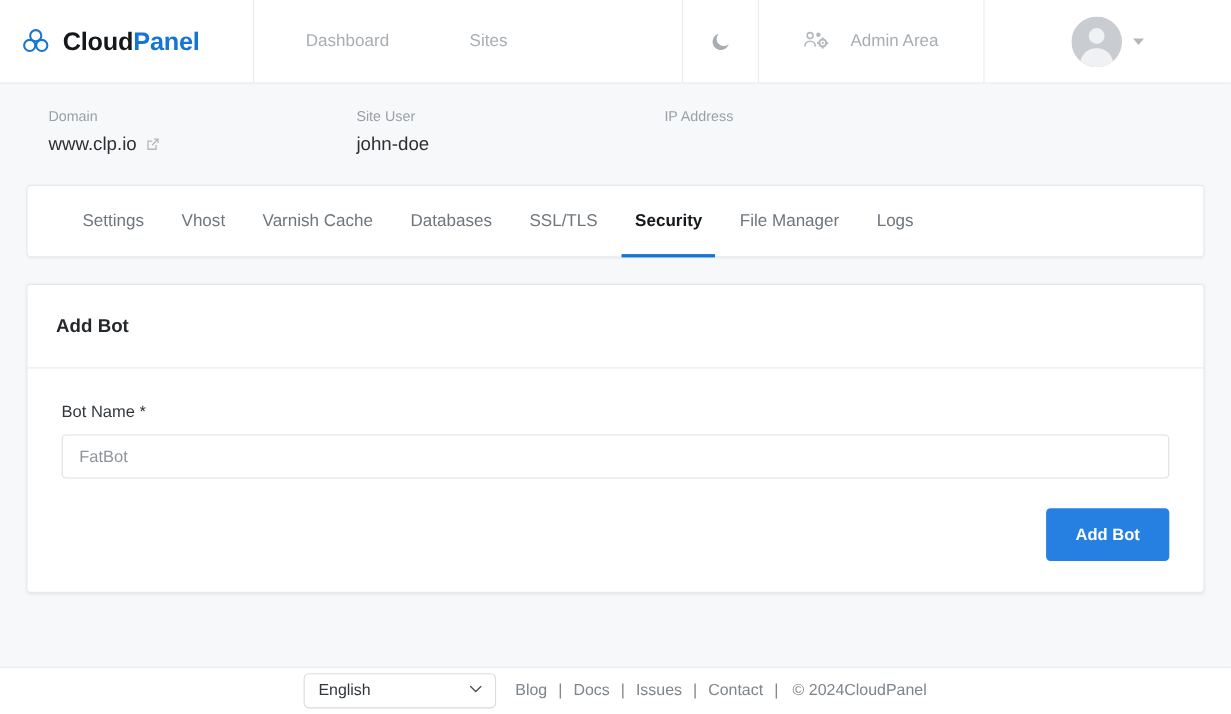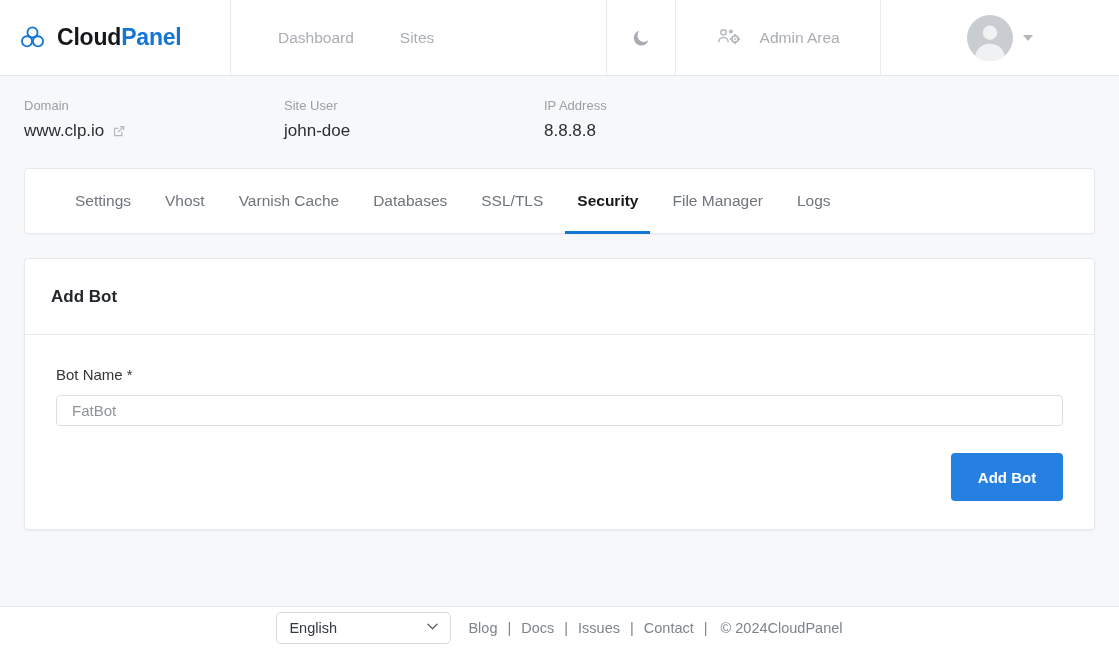--- a/index.html
+++ b/index.html
@@ -32,21 +32,21 @@
     font-size: 23px; font-weight: 700; letter-spacing: -0.2px;
     white-space: nowrap;
   }
   .brand-text .b-cloud { color: #15181b; }
   .brand-text .b-panel { color: #1476d2; }
 
   .mainnav {
     flex: 1 1 auto;
     display: flex; align-items: center;
     padding-left: 47px;
-    gap: 46px;
+    gap: 73px;
     border-right: 1px solid #e9ecef;
   }
   .mainnav a {
     font-size: 15.5px;
     color: #a9aeb4;
     text-decoration: none;
     font-weight: 400;
   }
   .darkmode {
     width: 69px;
@@ -70,21 +70,21 @@
     border-right: 5px solid transparent;
     border-top: 6px solid #b4b8bd;
   }
 
   
   .infostrip {
     padding: 22px 0 0 24px;
     display: flex;
     flex: 0 0 auto;
   }
-  .info-col { width: 260px; }
+  .info-col { width: 260px; margin-left: 20px; }
   .info-label { font-size: 13px; color: #9aa0a6; margin-bottom: 8px; }
   .info-value {
     font-size: 17px; color: #2b2f33;
     display: flex; align-items: center; gap: 8px;
   }
   .ext-link-icon { width: 14px; height: 14px; display: block; }
 
   
   .tabs-card {
     margin: 27px 24px 0 24px;
@@ -131,21 +131,21 @@
     padding-left: 26px;
     border-bottom: 1px solid #e8eaed;
   }
   .card-title { font-size: 17px; font-weight: 700; color: #24282c; }
   .card-body { padding: 31px 31px 28px 31px; }
   .field-label {
     font-size: 15px; color: #32373c; margin-bottom: 12px; display: block;
   }
   .text-input {
     width: 100%;
-    height: 31px;
+    height: 40px;
     border: 1px solid #dcdfe3;
     border-radius: 4px;
     padding: 0 15px;
     font-size: 15px;
     font-family: "Liberation Sans", sans-serif;
     color: #32373c;
     background: #fff;
     outline: none;
   }
   .text-input::placeholder { color: #8d949b; }
@@ -271,21 +271,20 @@
           <path d="M9.3 2.2H14v4.7h-1.4V4.6l-5 5-1-1 5-5H9.3z" fill="#b4b9be"></path>
         </svg>
       </div>
     </div>
     <div class="info-col">
       <div class="info-label">Site User</div>
       <div class="info-value">john-doe</div>
     </div>
     <div class="info-col">
       <div class="info-label">IP Address</div>
-      <div class="info-value">8.8.8.8</div>
     </div>
   </div>
 
   <div class="tabs-card">
     <a class="tab" href="#">Settings</a>
     <a class="tab" href="#">Vhost</a>
     <a class="tab" href="#">Varnish Cache</a>
     <a class="tab" href="#">Databases</a>
     <a class="tab" href="#">SSL/TLS</a>
     <a class="tab active" href="#">Security</a>

